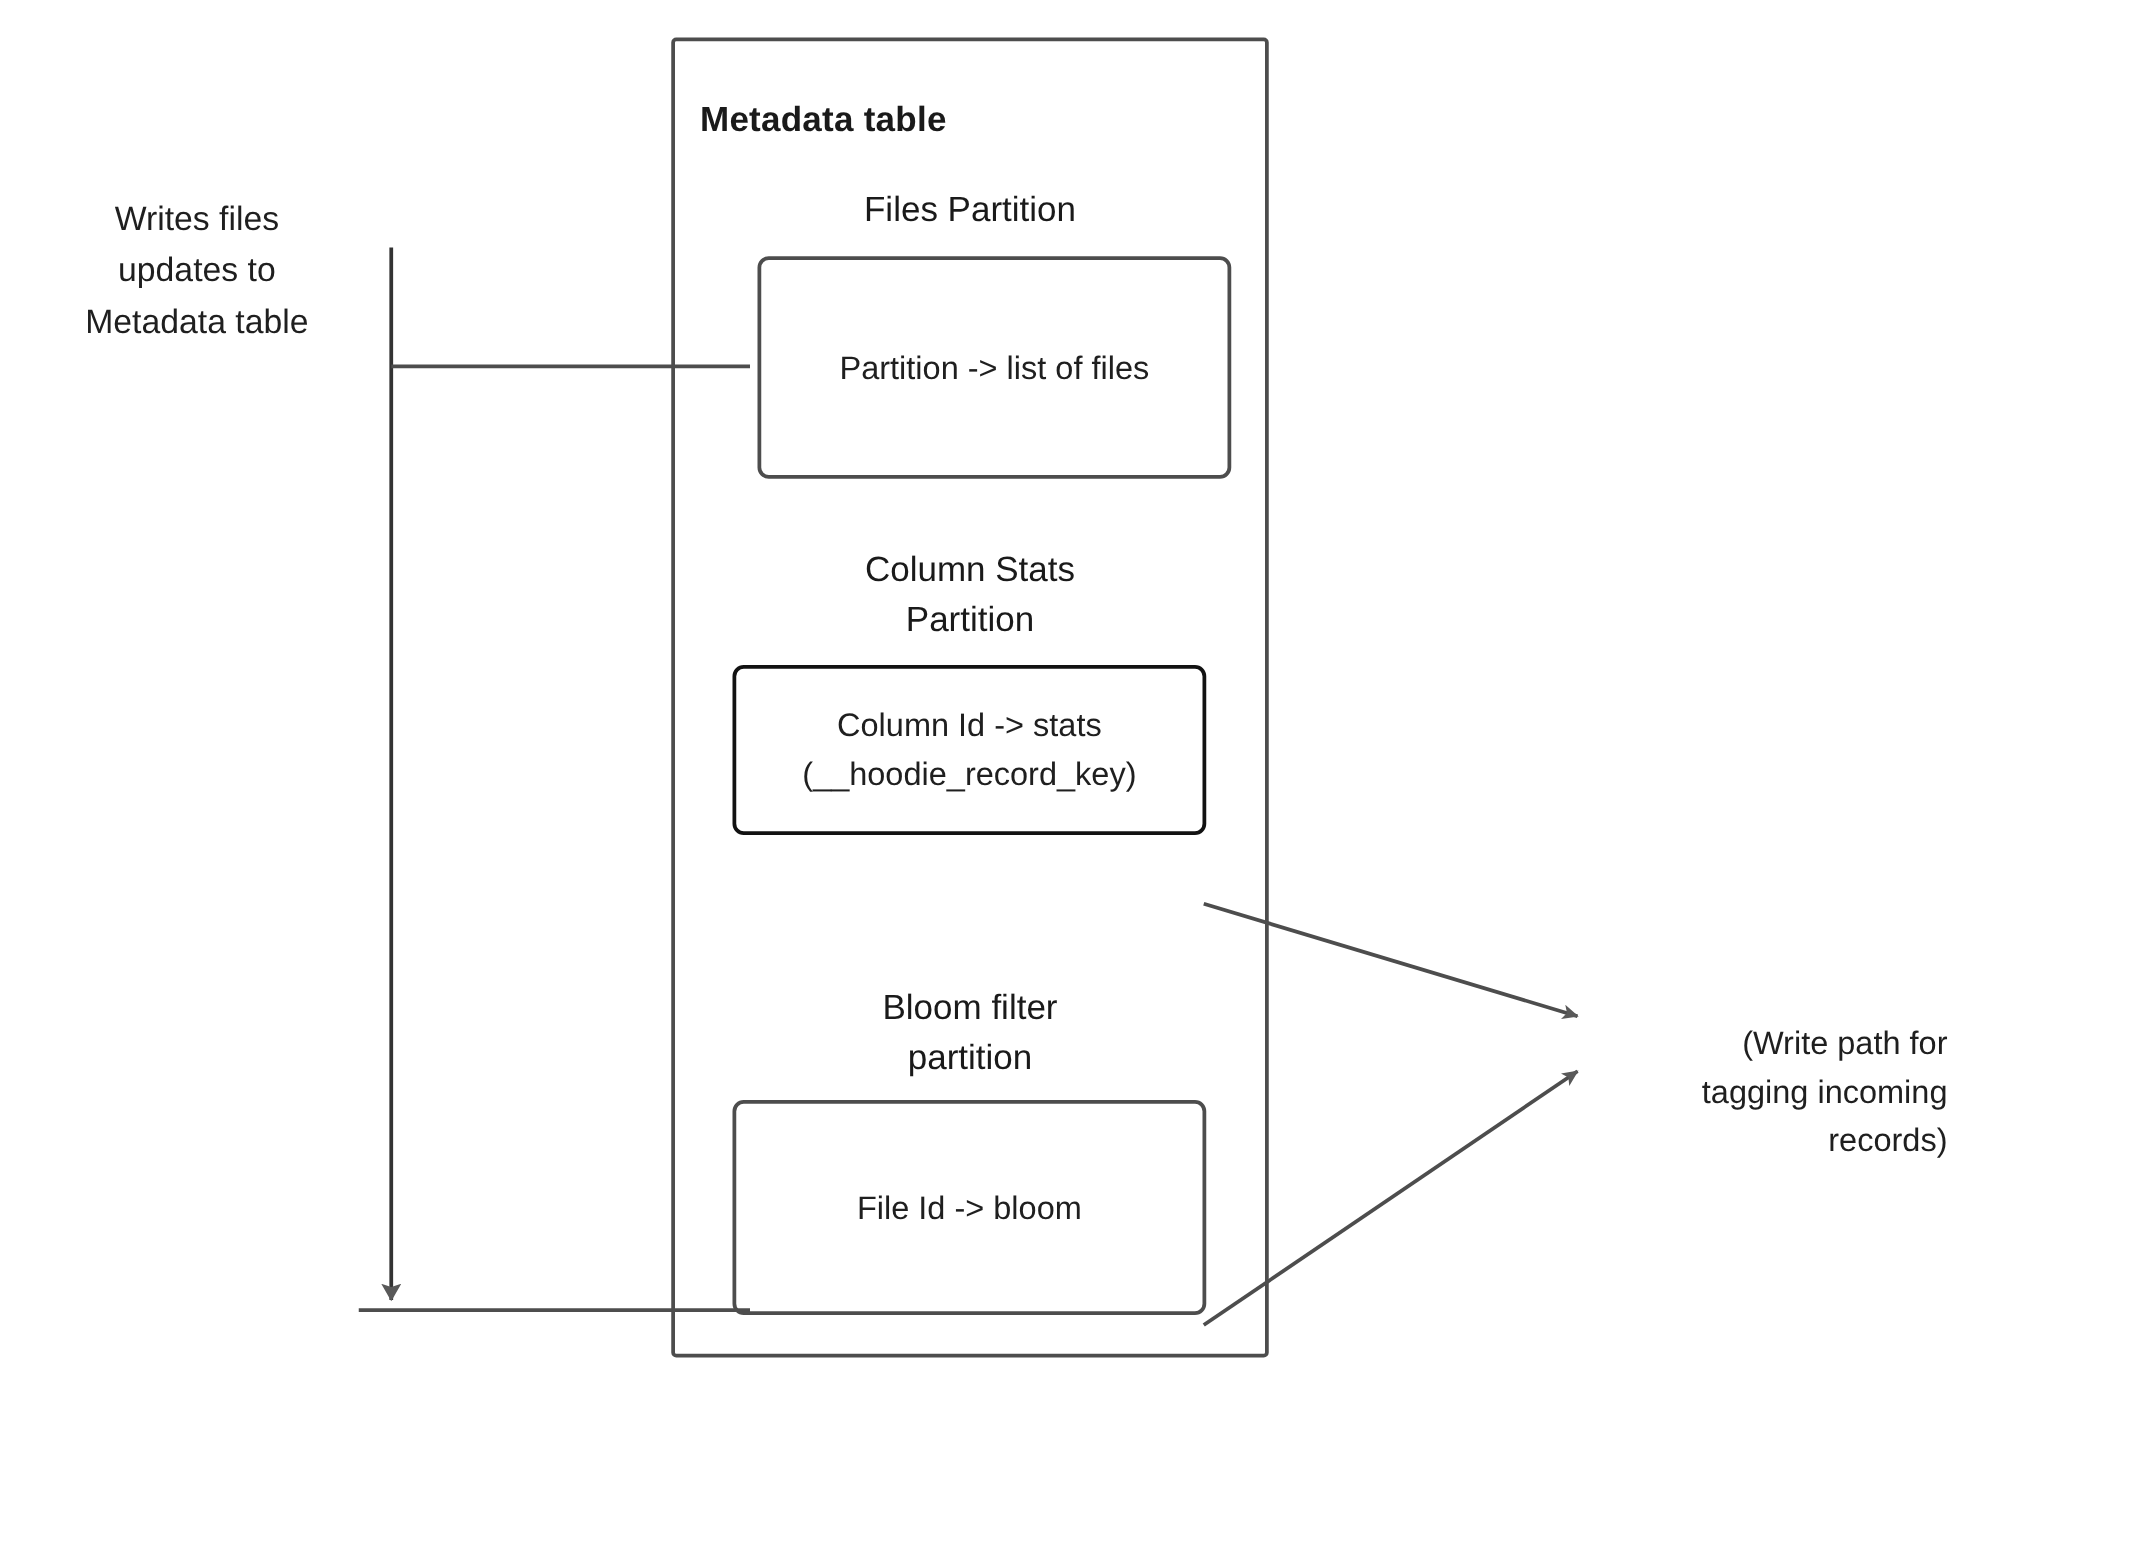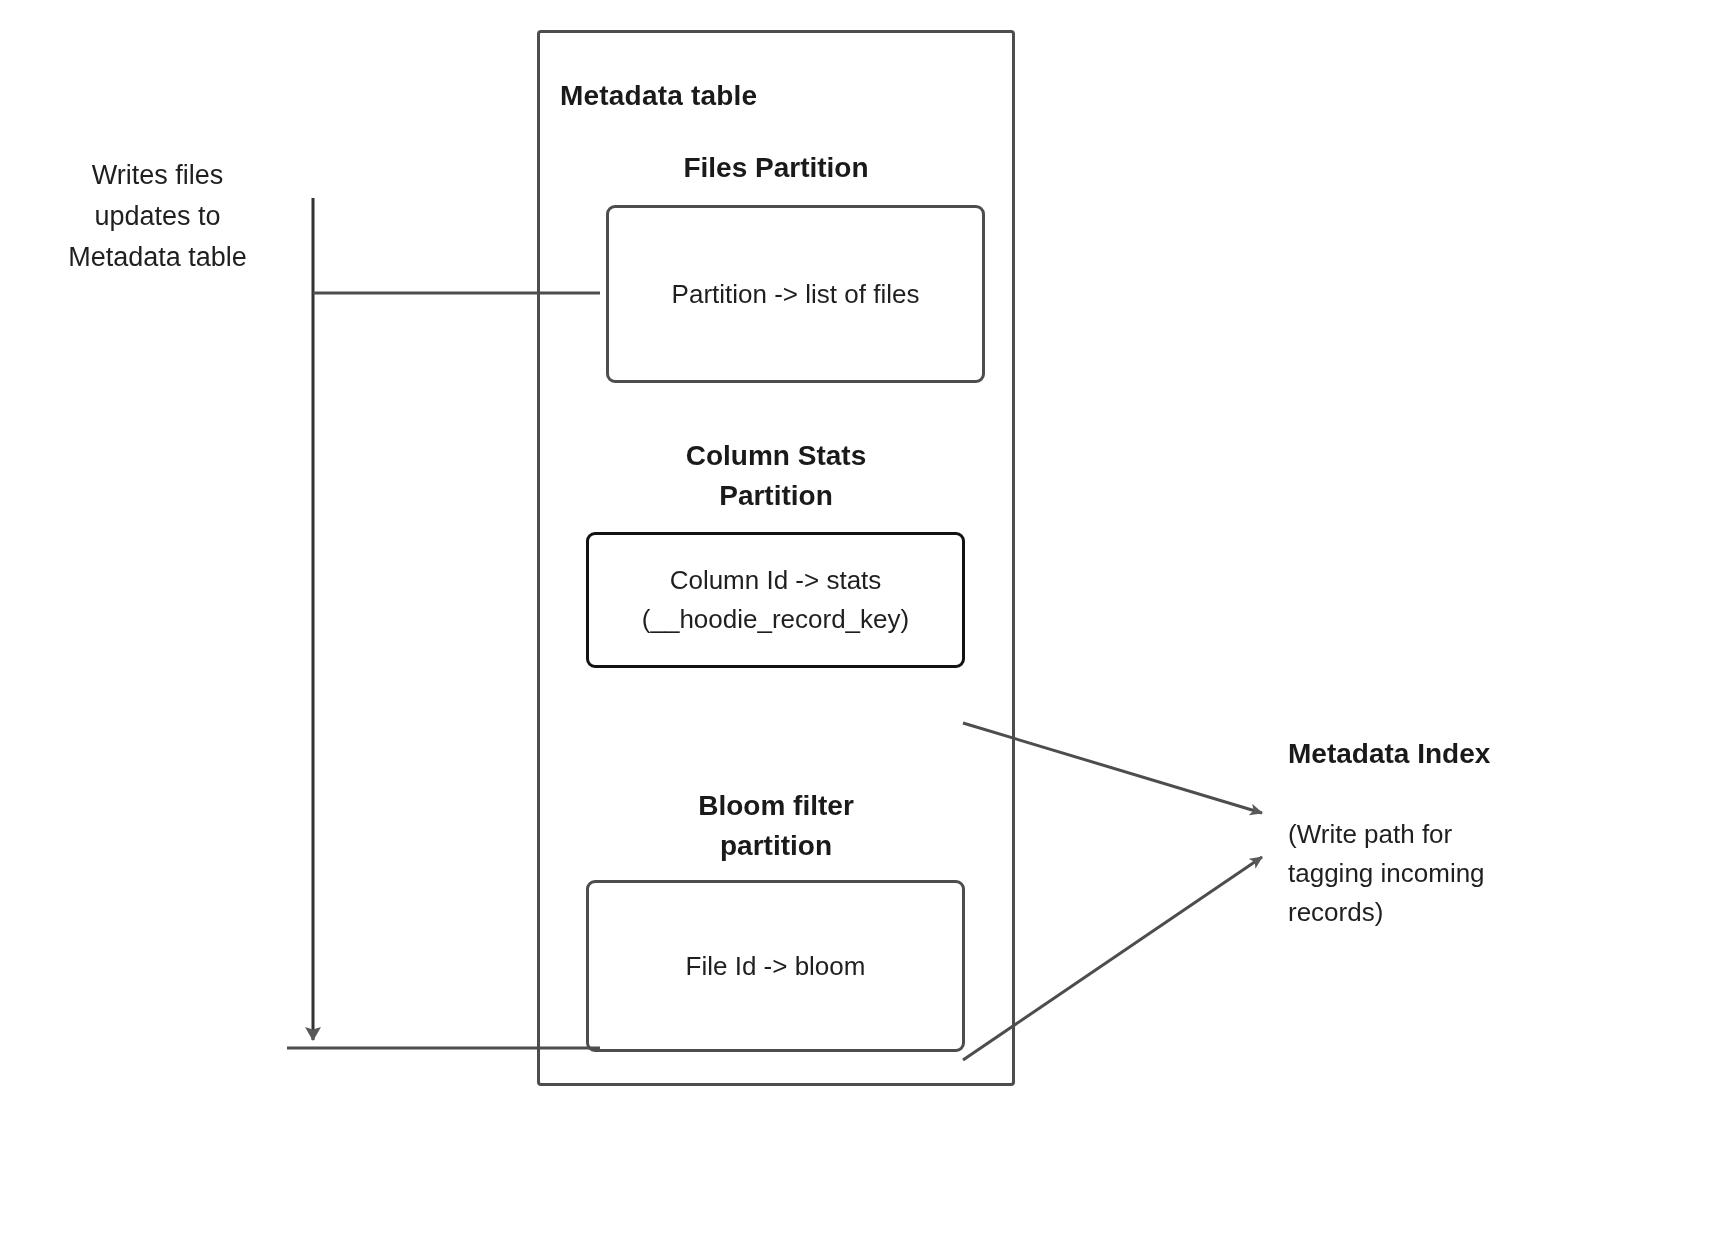--- a/index.html
+++ b/index.html
@@ -62,21 +62,21 @@
     color: #1a1a1a;
   }
 
   
   .part-heading {
     position: absolute;
     width: 380px;
     left: 586px;
     text-align: center;
     font-size: 28px;
-    font-weight: bold;
+    font-weight: normal;
     line-height: 40px;
     color: #1a1a1a;
     white-space: pre-line;
   }
   .ph-files   { top: 148px; }
   .ph-stats   { top: 436px; }
   .ph-bloom   { top: 786px; }
 
   
   .part-box {
@@ -109,21 +109,21 @@
     text-align: left;
     font-size: 28px;
     font-weight: bold;
     color: #1a1a1a;
   }
   .mi-caption {
     position: absolute;
     left: 1288px;
     top: 815px;
     width: 270px;
-    text-align: left;
+    text-align: right;
     font-size: 26px;
     line-height: 39px;
     color: #1f1f1f;
     white-space: pre-line;
   }
 </style>
 </head>
 <body>
 
 <div id="canvas">
@@ -167,18 +167,17 @@
     <span>Column Id  -&gt; stats
 (__hoodie_record_key)</span>
   </div>
 
   <div class="part-heading ph-bloom">Bloom filter
 partition</div>
   <div class="part-box pb-bloom">
     <span>File Id -&gt; bloom</span>
   </div>
 
-  <div class="mi-title">Metadata Index</div>
   <div class="mi-caption">(Write path for
 tagging incoming
 records)</div>
 
 </div>
 
 </body></html>

